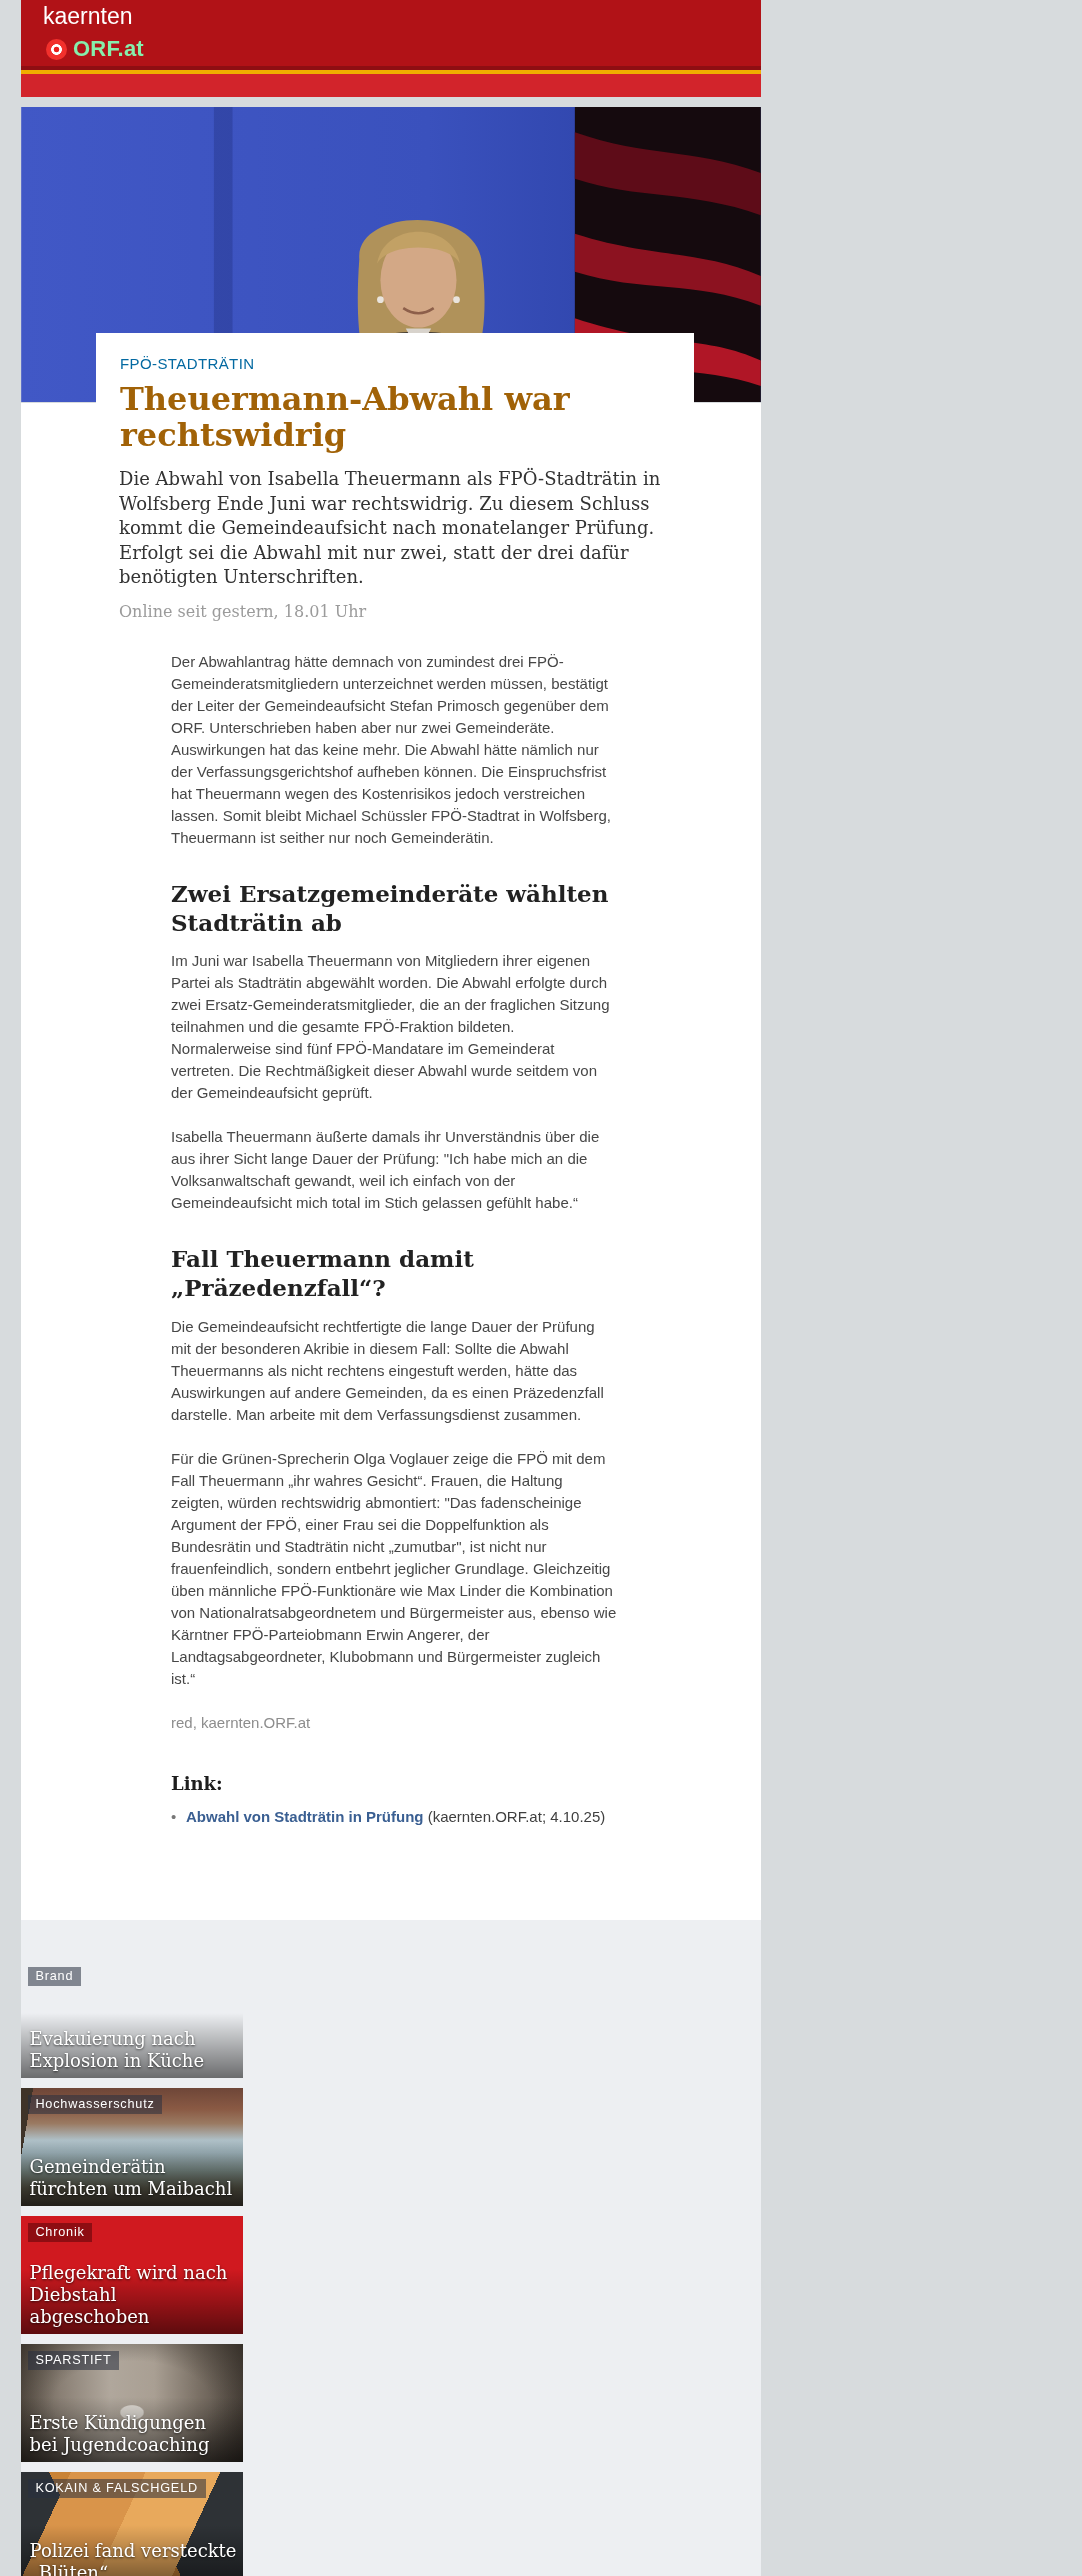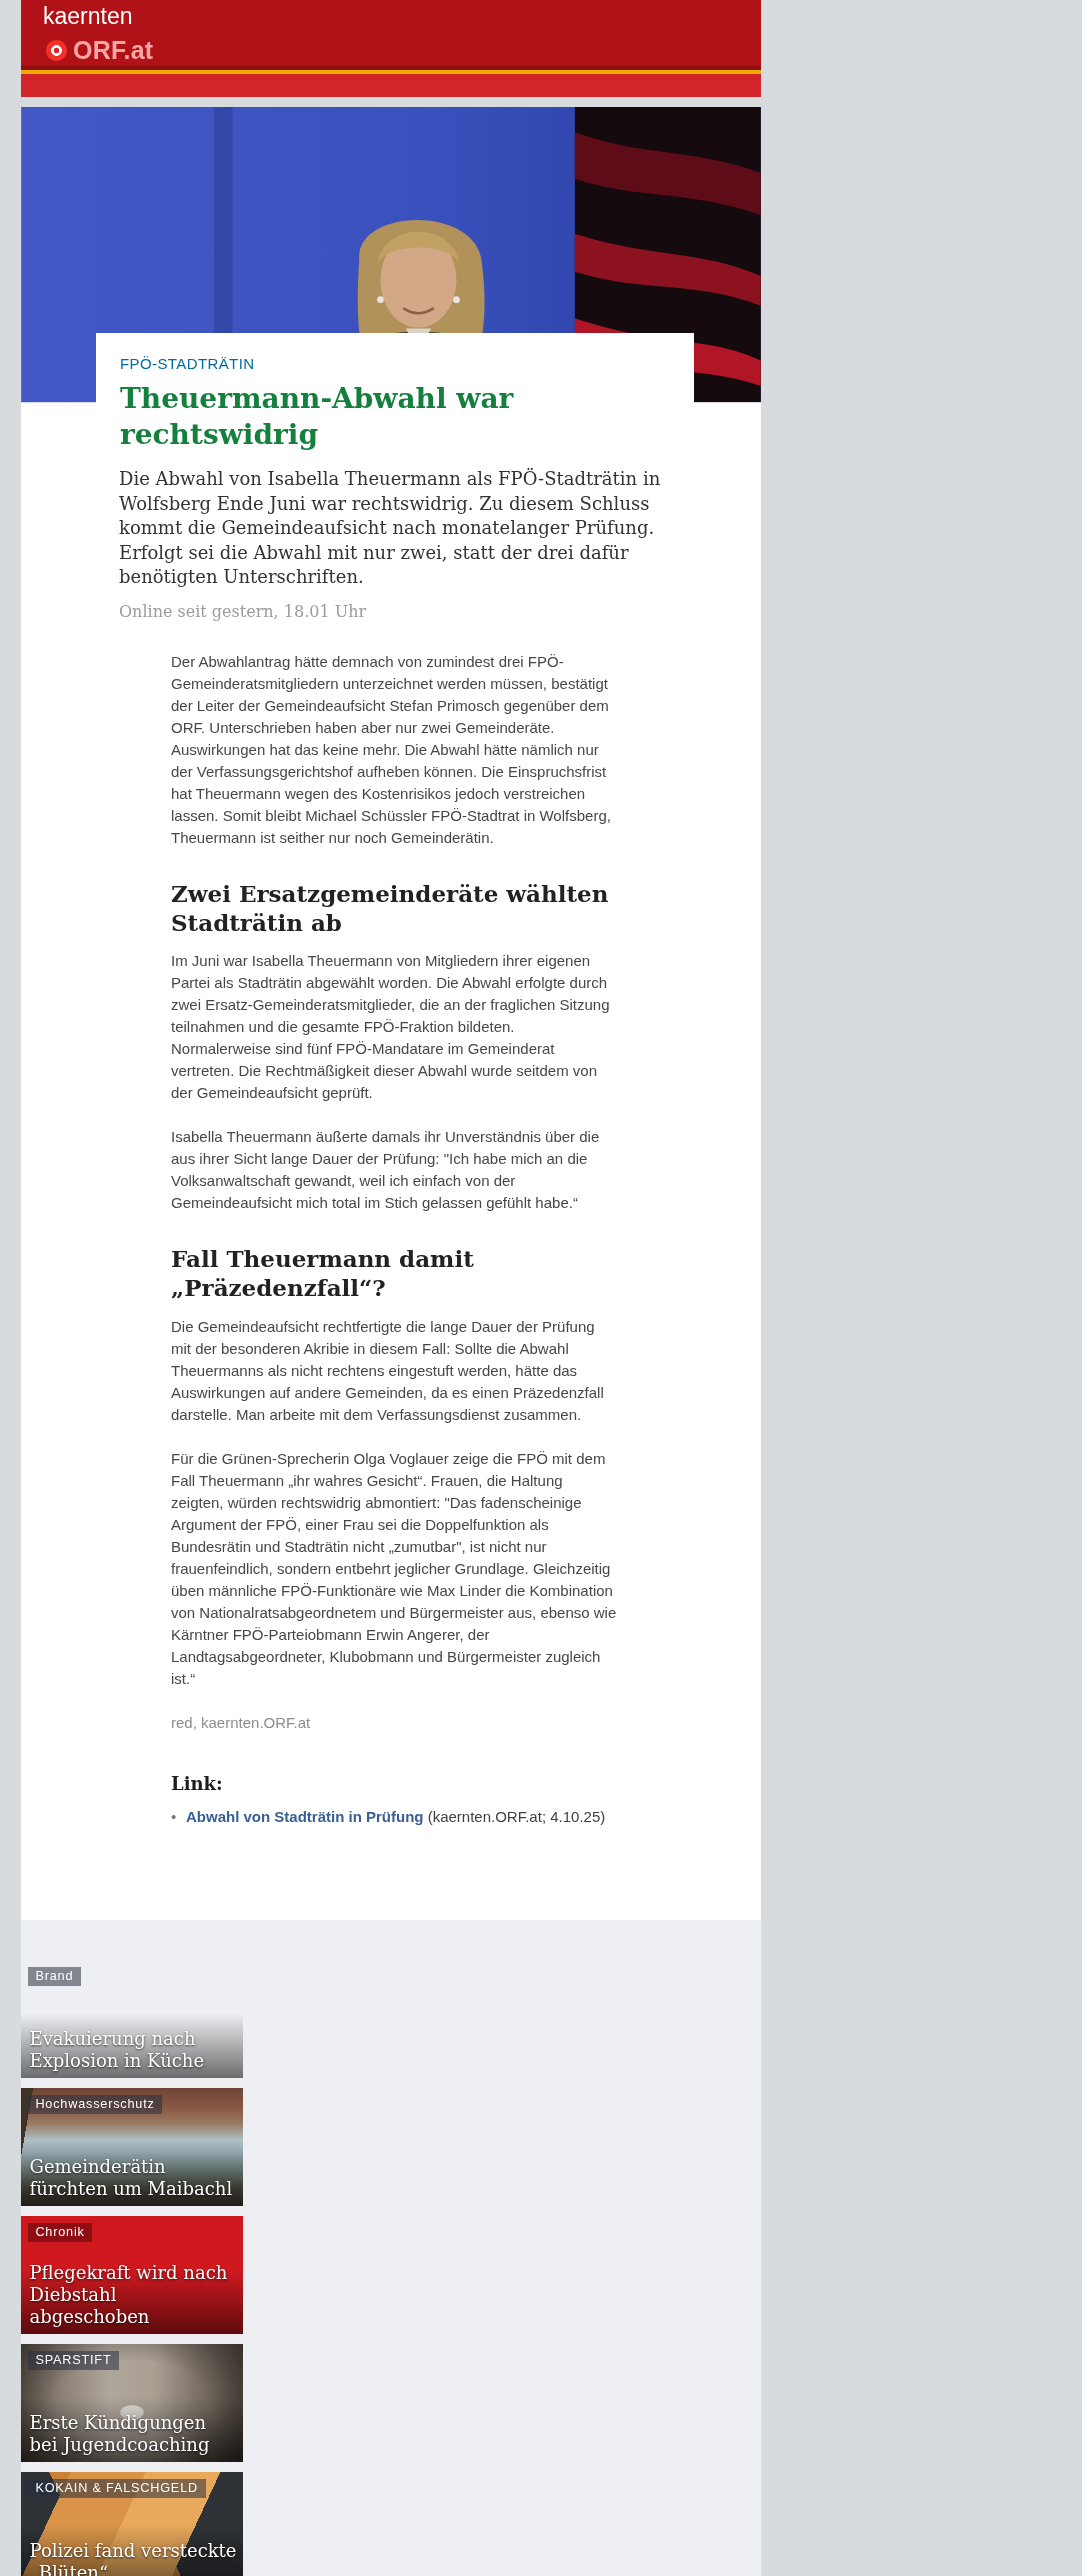--- a/index.html
+++ b/index.html
@@ -6,36 +6,36 @@
   body{position:relative;width:1082px;height:2576px;overflow:hidden;background:#d7dbdd;
        font-family:"Liberation Sans",sans-serif}
   .col{position:absolute;left:21px;width:740px}
 
   
   #site-header{top:0;height:66px;background:#b11217}
   #site-name{position:absolute;left:22px;top:1.7px;font-size:23px;line-height:29px;color:#ffffff}
   #brand-row{position:absolute;left:25px;top:36px;display:flex;align-items:center;gap:6px}
   #orf-eye{width:21px;height:21px;border-radius:50%;
      background:radial-gradient(circle,#e8201e 0 17%,#ffffff 21% 34%,#f2302c 38% 78%,#dd1a1b 100%)}
-  #brand-text{font-size:25px;font-weight:bold;color:#fca5a5;letter-spacing:0.2px}
+  #brand-text{font-size:22px;font-weight:bold;color:#86efac;letter-spacing:0.2px}
   #stripe-dark{top:66px;height:4.2px;background:#8e0e12}
   #stripe-yellow{top:70px;height:4.2px;background:#f0ad00}
   #stripe-red{top:74px;height:23px;background:#d2242b}
 
   
   #hero{top:107px;height:295px;overflow:hidden}
   #orf-credit{top:406px;left:21px;width:734px;position:absolute;text-align:right;
       font-size:10px;color:#aeb3b6}
 
   
   #article-bg{top:403px;height:1517px;background:#ffffff}
   #headline-card{position:absolute;left:96px;top:333px;width:598px;box-sizing:border-box;
       background:#ffffff;padding:22px 25px 6.8px 24px}
   #kicker{font-size:15px;color:#0369a1;letter-spacing:0.4px;margin:0 0 9.3px 0}
-  #headline{font-family:"DejaVu Serif",serif;font-size:28px;line-height:36px;color:#15803d;
+  #headline{font-family:"DejaVu Serif",serif;font-size:32px;line-height:36px;color:#a16207;
       margin:0;font-weight:bold}
   #article-content{position:absolute;left:21px;top:467px;width:860px;padding-left:98px;
       box-sizing:border-box}
   #lead{font-family:"DejaVu Serif",serif;font-size:18px;line-height:24.5px;color:#333333;
       width:592px;margin:0}
   #published{font-family:"DejaVu Serif",serif;font-size:16px;color:#9b9b9b;margin:12px 0 0 0}
   #body-copy{margin:30px 0 0 52px;width:447px;font-size:15px;line-height:22px;color:#474747}
   #body-copy p{margin:0 0 22px 0}
   #body-copy h2{font-family:"DejaVu Serif",serif;font-size:23px;line-height:29px;color:#222222;
       margin:30px 0 13.5px 0;font-weight:bold}

